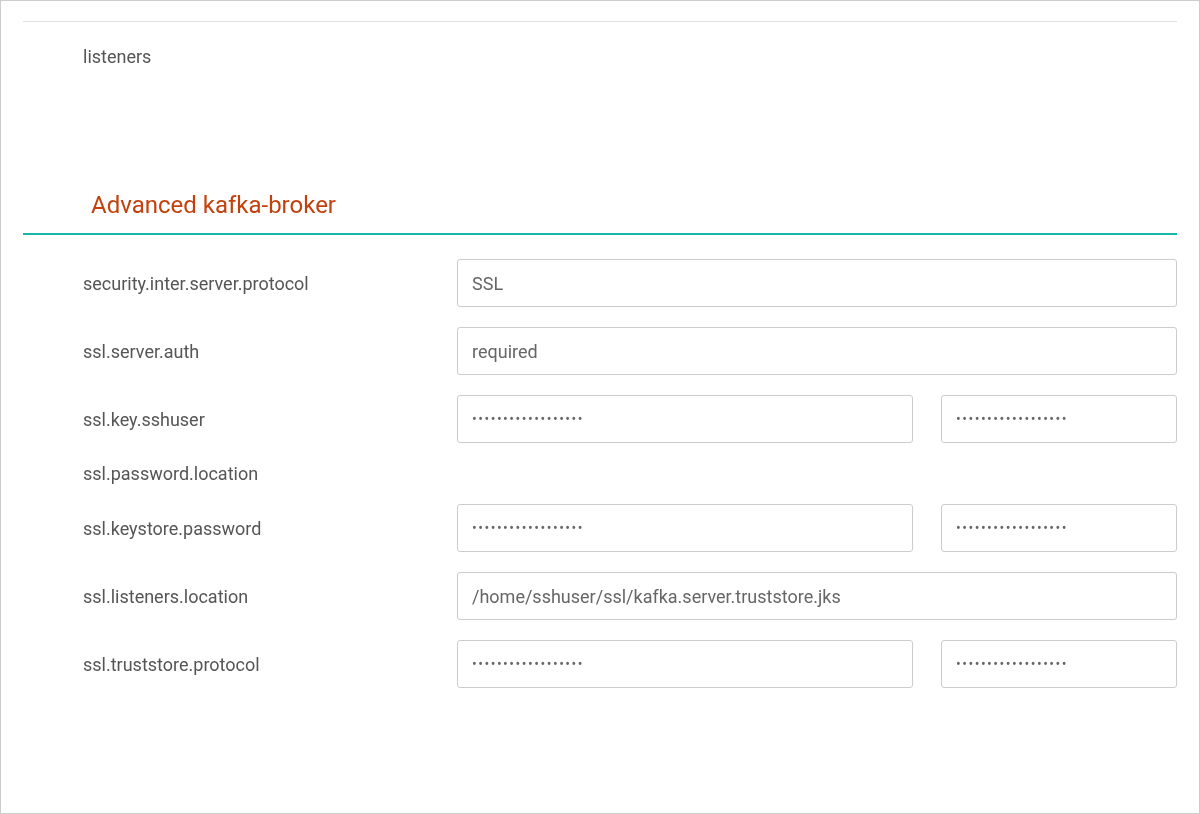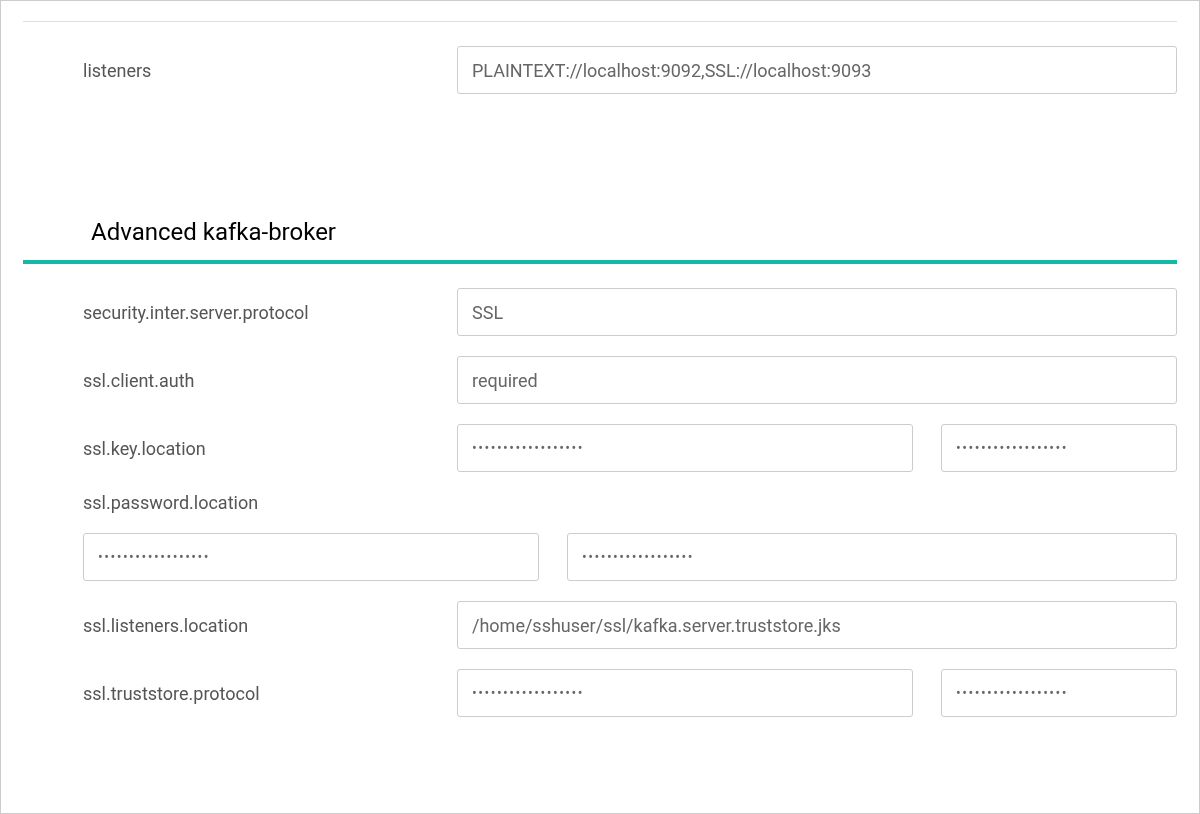--- a/index.html
+++ b/index.html
@@ -21,23 +21,23 @@
   .inner {
     padding: 8px 0 0 0;
   }
   .top-divider {
     border-top: 1px solid #ddd;
     margin: 12px 22px 0 22px;
   }
   .section-title {
     font-size: 24px;
     font-weight: 400;
-    color: #000000;
+    color: #c2410c;
     padding: 40px 0 14px 68px;
-    border-bottom: 4px solid #14b8a6;
+    border-bottom: 2px solid #14b8a6;
     margin: 0 22px 0 22px;
   }
   .spacer-after-first {
     height: 60px;
   }
   .row {
     display: flex;
     align-items: center;
     padding: 10px 22px 10px 82px;
   }
@@ -88,58 +88,56 @@
 </head>
 <body>
 
 <div class="frame">
   <div class="inner">
 
     <div class="top-divider"></div>
 
     <div class="row row-top">
       <div class="label">listeners</div>
-      <div class="field-area">
-        <input type="text" class="text-input full" value="PLAINTEXT://localhost:9092,SSL://localhost:9093" style="">
-      </div>
     </div>
 
     <div class="spacer-after-first"></div>
 
     <h2 class="section-title">Advanced kafka-broker</h2>
 
     <div style="height:14px"></div>
 
     <div class="row">
       <div class="label">security.inter.server.protocol</div>
       <div class="field-area">
         <input type="text" class="text-input full" value="SSL" style="">
       </div>
     </div>
 
     <div class="row">
-      <div class="label">ssl.client.auth</div>
+      <div class="label">ssl.server.auth</div>
       <div class="field-area">
         <input type="text" class="text-input full" value="required" style="">
       </div>
     </div>
 
     <div class="row">
-      <div class="label">ssl.key.location</div>
+      <div class="label">ssl.key.sshuser</div>
       <div class="field-area">
         <input type="text" class="text-input half pw-dots" value="••••••••••••••••••" style="">
         <input type="text" class="text-input half2 pw-dots" value="••••••••••••••••••" style="">
       </div>
     </div>
 
     <div class="row">
       <div class="label">ssl.password.location</div>
     </div>
 
     <div class="row">
+      <div class="label">ssl.keystore.password</div>
       <div class="field-area">
         <input type="text" class="text-input half pw-dots" value="••••••••••••••••••" style="">
         <input type="text" class="text-input half2 pw-dots" value="••••••••••••••••••" style="">
       </div>
     </div>
 
     <div class="row">
       <div class="label">ssl.listeners.location</div>
       <div class="field-area">
         <input type="text" class="text-input full" value="/home/sshuser/ssl/kafka.server.truststore.jks" style="">

